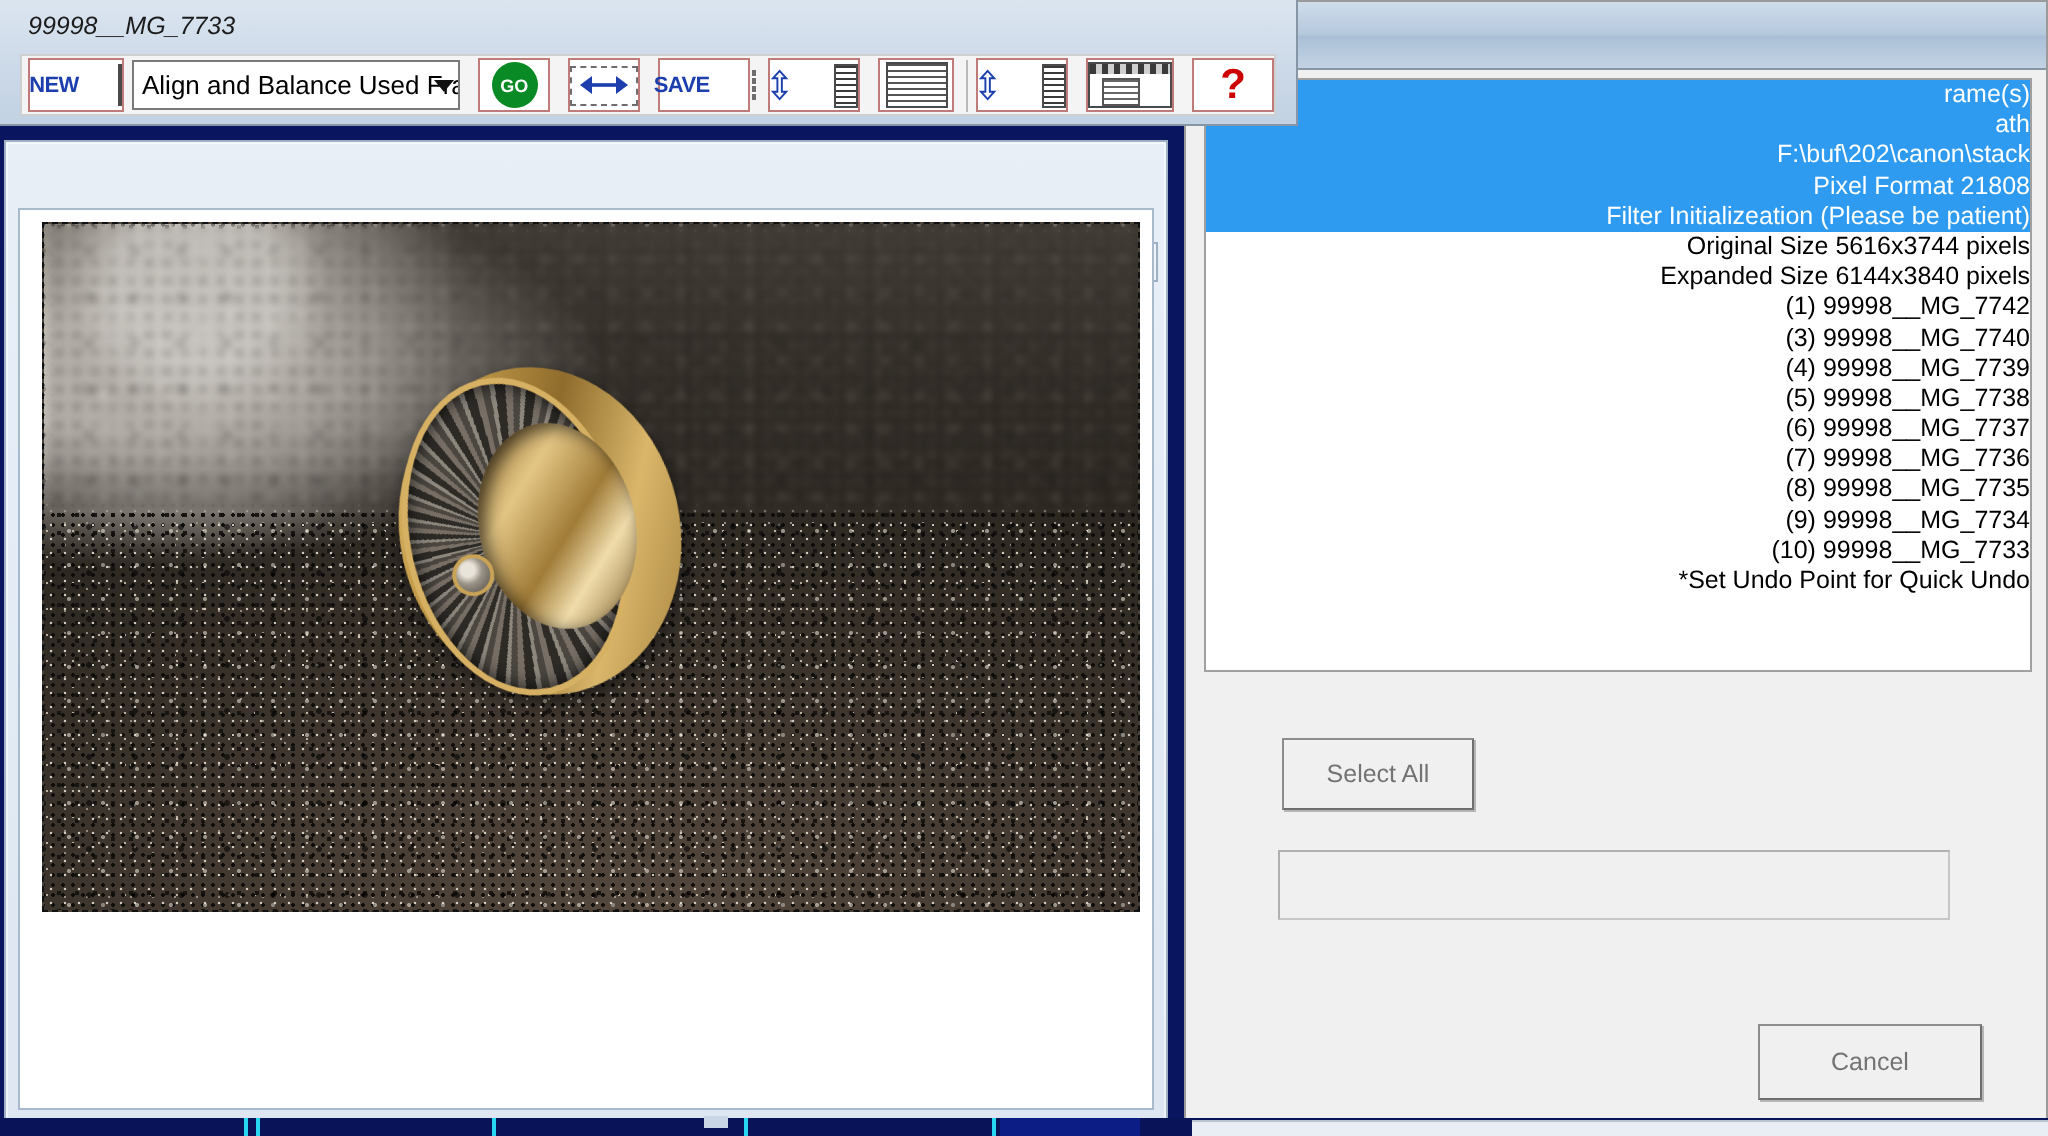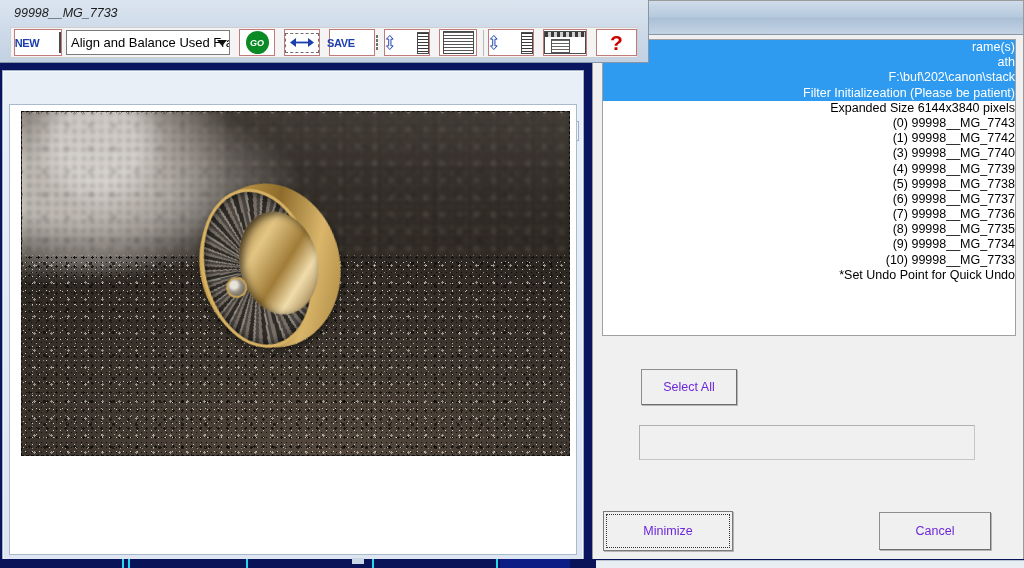--- a/index.html
+++ b/index.html
@@ -35,21 +35,21 @@
   }
   #listbox .row.sel{background:#2e9bf0;color:#ffffff;}
   #listbox .row.indent{padding-left:12px;}
 
   .dlg-btn{
     position:absolute;
     background:#f0f0f0;
     border:1px solid #8d8d8d;
     border-right-color:#6e6e6e;border-bottom-color:#6e6e6e;
     box-shadow:1px 1px 0 #b5b5b5;
-    font-family:"Liberation Sans",sans-serif;font-size:12.5px;color:#6d28d9;
+    font-family:"Liberation Sans",sans-serif;font-size:12.5px;color:#737373;
     display:flex;align-items:center;justify-content:center;
     box-sizing:border-box;cursor:default;
   }
   #btn-selectall{left:48px;top:368px;width:96px;height:36px;}
   #btn-copyclip{left:156px;top:368px;width:224px;height:36px;}
   #status-field{
     position:absolute;left:46px;top:424px;width:336px;height:35px;
     background:#f0f0f0;border:1px solid #c6c6c6;
     border-left-color:#b0b0b0;border-top-color:#b0b0b0;box-sizing:border-box;
   }
@@ -240,23 +240,24 @@
 <body>
 
 <div id="dialog">
 
   <div id="dialog-titlebar"></div>
 
   <div id="listbox">
       <div class="row sel">rame(s)</div>
       <div class="row sel">ath</div>
       <div class="row sel indent">F:\buf\202\canon\stack</div>
+      <div class="row sel">Pixel Format 21808</div>
       <div class="row sel">Filter Initializeation (Please be patient)</div>
+      <div class="row">Original Size 5616x3744 pixels</div>
       <div class="row">Expanded Size 6144x3840 pixels</div>
-      <div class="row">(0) 99998__MG_7743</div>
       <div class="row">(1) 99998__MG_7742</div>
       <div class="row">(3) 99998__MG_7740</div>
       <div class="row">(4) 99998__MG_7739</div>
       <div class="row">(5) 99998__MG_7738</div>
       <div class="row">(6) 99998__MG_7737</div>
       <div class="row">(7) 99998__MG_7736</div>
       <div class="row">(8) 99998__MG_7735</div>
       <div class="row">(9) 99998__MG_7734</div>
       <div class="row">(10) 99998__MG_7733</div>
       <div class="row">*Set Undo Point for Quick Undo</div>
@@ -264,24 +265,20 @@
 
   <div class="dlg-btn" id="btn-selectall">
     <span>Select All</span>
   </div>
 
 
   <div id="status-field">
     <span></span>
   </div>
 
-  <div class="dlg-btn" id="btn-minimize">
-    <span class="focus-ring"></span>
-    <span>Minimize</span>
-  </div>
 
   <div class="dlg-btn" id="btn-cancel">
     <span>Cancel</span>
   </div>
 </div>
 
 <div id="toolwin">
   <div id="toolwin-title">99998__MG_7733</div>
 
   <div id="toolbar">
@@ -289,21 +286,21 @@
     <div class="tb-btn" style="width:48px">
       <span class="tb-txt">NEW</span>
       <span class="lined" style="width:13px;height:19px;margin-left:1px;"></span>
     </div>
 
     <div id="combo">
       <span id="combo-text">Align and Balance Used Fra</span>
       <span id="combo-arrow"></span>
     </div>
 
-    <div class="tb-btn" style="width:44px;margin-left:9px;font-style:italic;">
+    <div class="tb-btn" style="width:44px;margin-left:9px;">
       <span id="go-badge">
         <span>GO</span>
       </span>
     </div>
 
     <div class="tb-btn" style="width:44px;margin-left:9px;">
       <span class="dotbox" style="width:34px;height:20px;display:flex;align-items:center;justify-content:center;">
         <svg width="26" height="11" viewBox="0 0 26 11">
           <path d="M1 5.5 L7 1 L7 10 Z" fill="#1d3fae"></path>
           <path d="M25 5.5 L19 1 L19 10 Z" fill="#1d3fae"></path>

